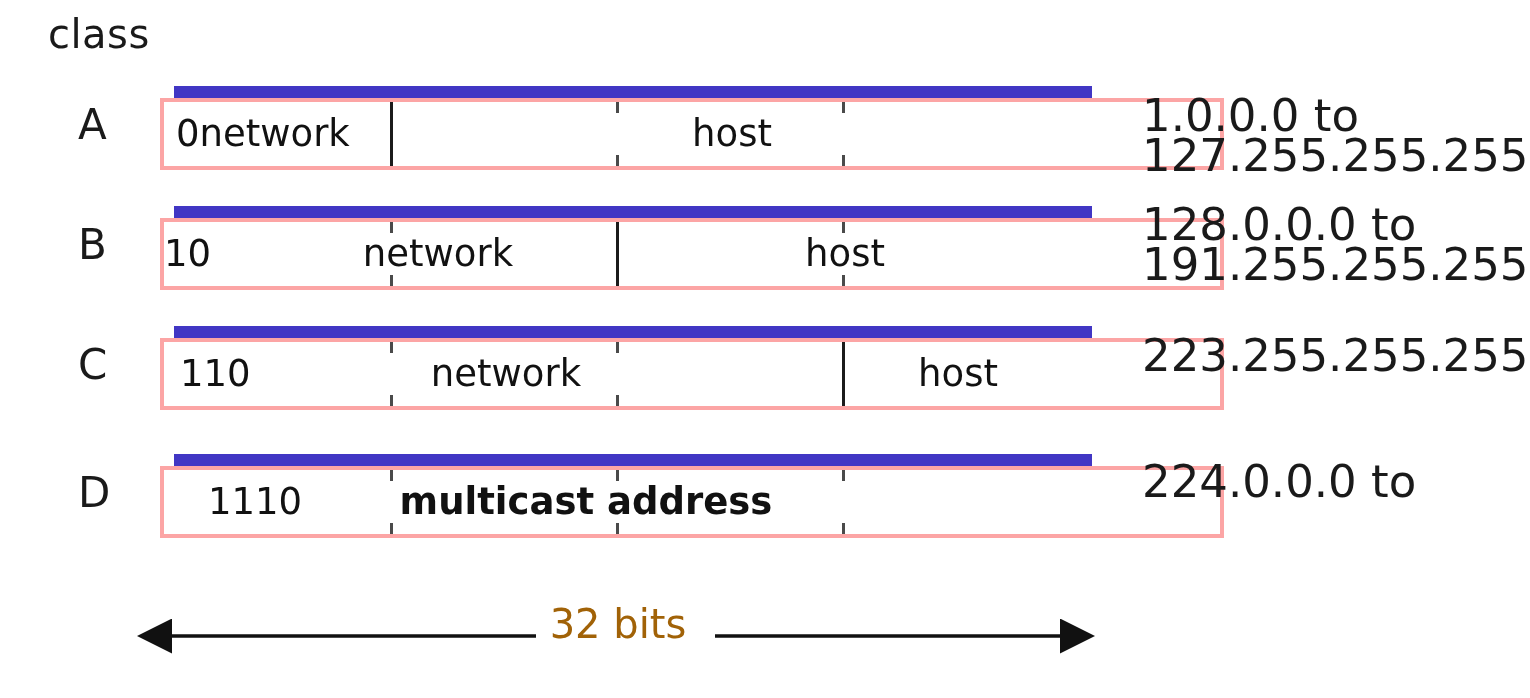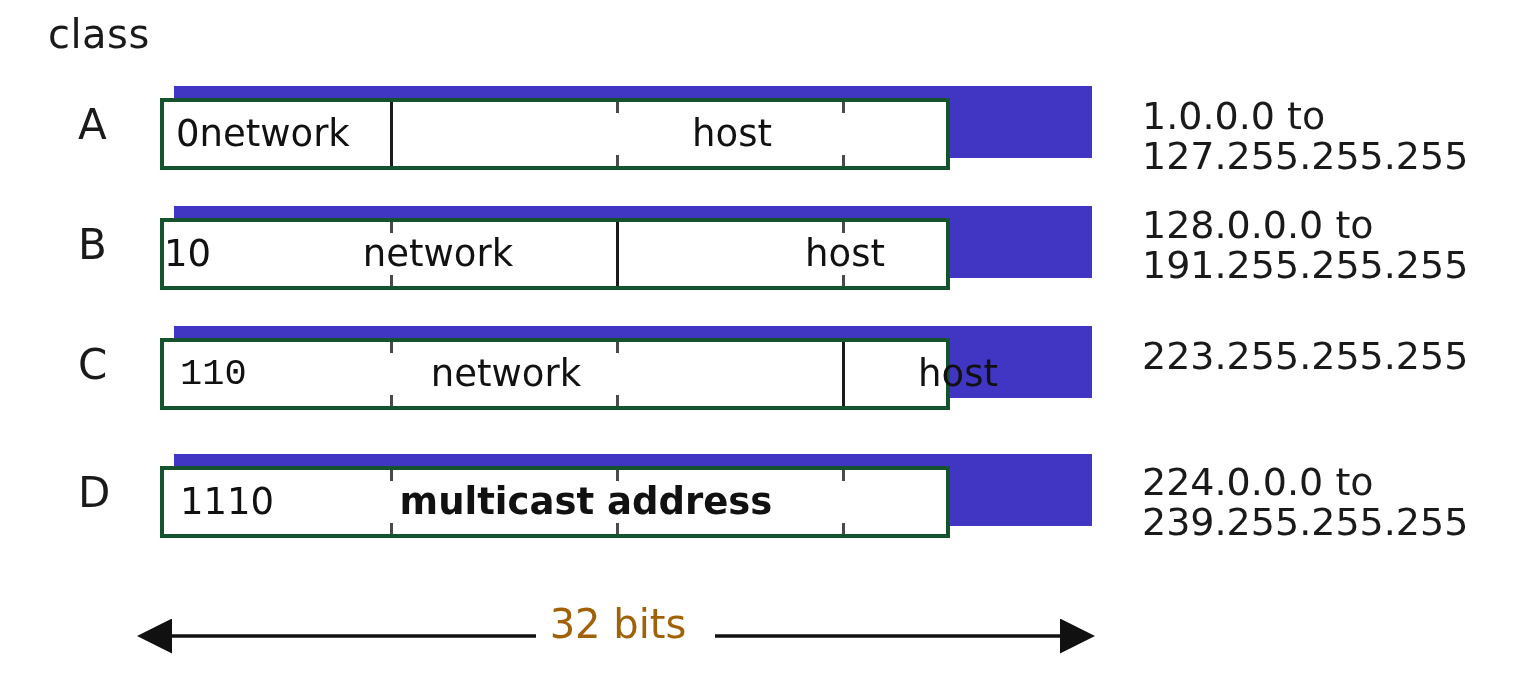--- a/index.html
+++ b/index.html
@@ -74,25 +74,25 @@
     left: 14px;
     top: -12px;
     width: 918px;
     height: 72px;
     background: #4136c4;
   }
   .bar {
     position: absolute;
     left: 0;
     top: 0;
-    width: 790px;
+    width: 1064px;
     height: 72px;
     box-sizing: border-box;
     background: #ffffff;
-    border: 4px solid #14532d;
+    border: 4px solid #fca5a5;
   }
 
   
   .divider {
     position: absolute;
     top: 0;
     width: 3px;
     height: 64px;
     background: #1b1b1b;
   }
@@ -117,21 +117,21 @@
     white-space: nowrap;
     font-family: "DejaVu Sans", sans-serif;
   }
   .seg-label.left  { text-align: left; }
   .seg-label.center{ text-align: center; }
 
   
   .range {
     position: absolute;
     left: 1142px;
-    font-size: 38px;
+    font-size: 45px;
     line-height: 40px;
     color: #1a1a1a;
     white-space: nowrap;
     font-family: "DejaVu Sans", sans-serif;
   }
   .range.r0 { top: 96px; }
   .range.r1 { top: 205px; }
   .range.r2 { top: 336px; }
   .range.r3 { top: 462px; }
   .range span { display: block; }
@@ -217,49 +217,48 @@
   <div class="row r2">
     <div class="class-letter">C</div>
     <div class="bar-wrap">
       <div class="bar-shadow"></div>
       <div class="bar">
         <div class="tick-top" style="left:226px;"></div>
         <div class="tick-bot" style="left:226px;"></div>
         <div class="tick-top" style="left:452px;"></div>
         <div class="tick-bot" style="left:452px;"></div>
         <div class="divider" style="left:678px;"></div>
-        <div class="seg-label left" style="left:16px; width:110px;font-family:Liberation Mono, monospace;">110</div>
+        <div class="seg-label left" style="left:16px; width:110px;">110</div>
         <div class="seg-label center" style="left:126px; width:432px;">network</div>
         <div class="seg-label center" style="left:678px; width:232px;">host</div>
       </div>
     </div>
   </div>
   <div class="range r2">
     <span>223.255.255.255</span>
   </div>
 
   <div class="row r3">
     <div class="class-letter">D</div>
     <div class="bar-wrap">
       <div class="bar-shadow"></div>
       <div class="bar">
         <div class="tick-top" style="left:226px;"></div>
         <div class="tick-bot" style="left:226px;"></div>
         <div class="tick-top" style="left:452px;"></div>
         <div class="tick-bot" style="left:452px;"></div>
         <div class="tick-top" style="left:678px;"></div>
         <div class="tick-bot" style="left:678px;"></div>
-        <div class="seg-label left" style="left:16px; width:150px;">1110</div>
+        <div class="seg-label left" style="left:16px; width:150px;text-align:center;">1110</div>
         <div class="seg-label center" style="left:162px; width:520px;font-weight:bold;">multicast address</div>
       </div>
     </div>
   </div>
   <div class="range r3">
     <span>224.0.0.0 to</span>
-    <span>239.255.255.255</span>
   </div>
 
   <div class="measure">
     <svg class="measure-svg" width="1530" height="80" viewBox="0 0 1530 80">
       <defs>
         <marker id="arrL" markerWidth="12" markerHeight="12" refX="10" refY="5" orient="auto" markerUnits="strokeWidth">
           <path d="M10,0 L10,10 L0,5 z" fill="#111111"></path>
         </marker>
         <marker id="arrR" markerWidth="12" markerHeight="12" refX="2" refY="5" orient="auto" markerUnits="strokeWidth">
           <path d="M2,0 L2,10 L12,5 z" fill="#111111"></path>

